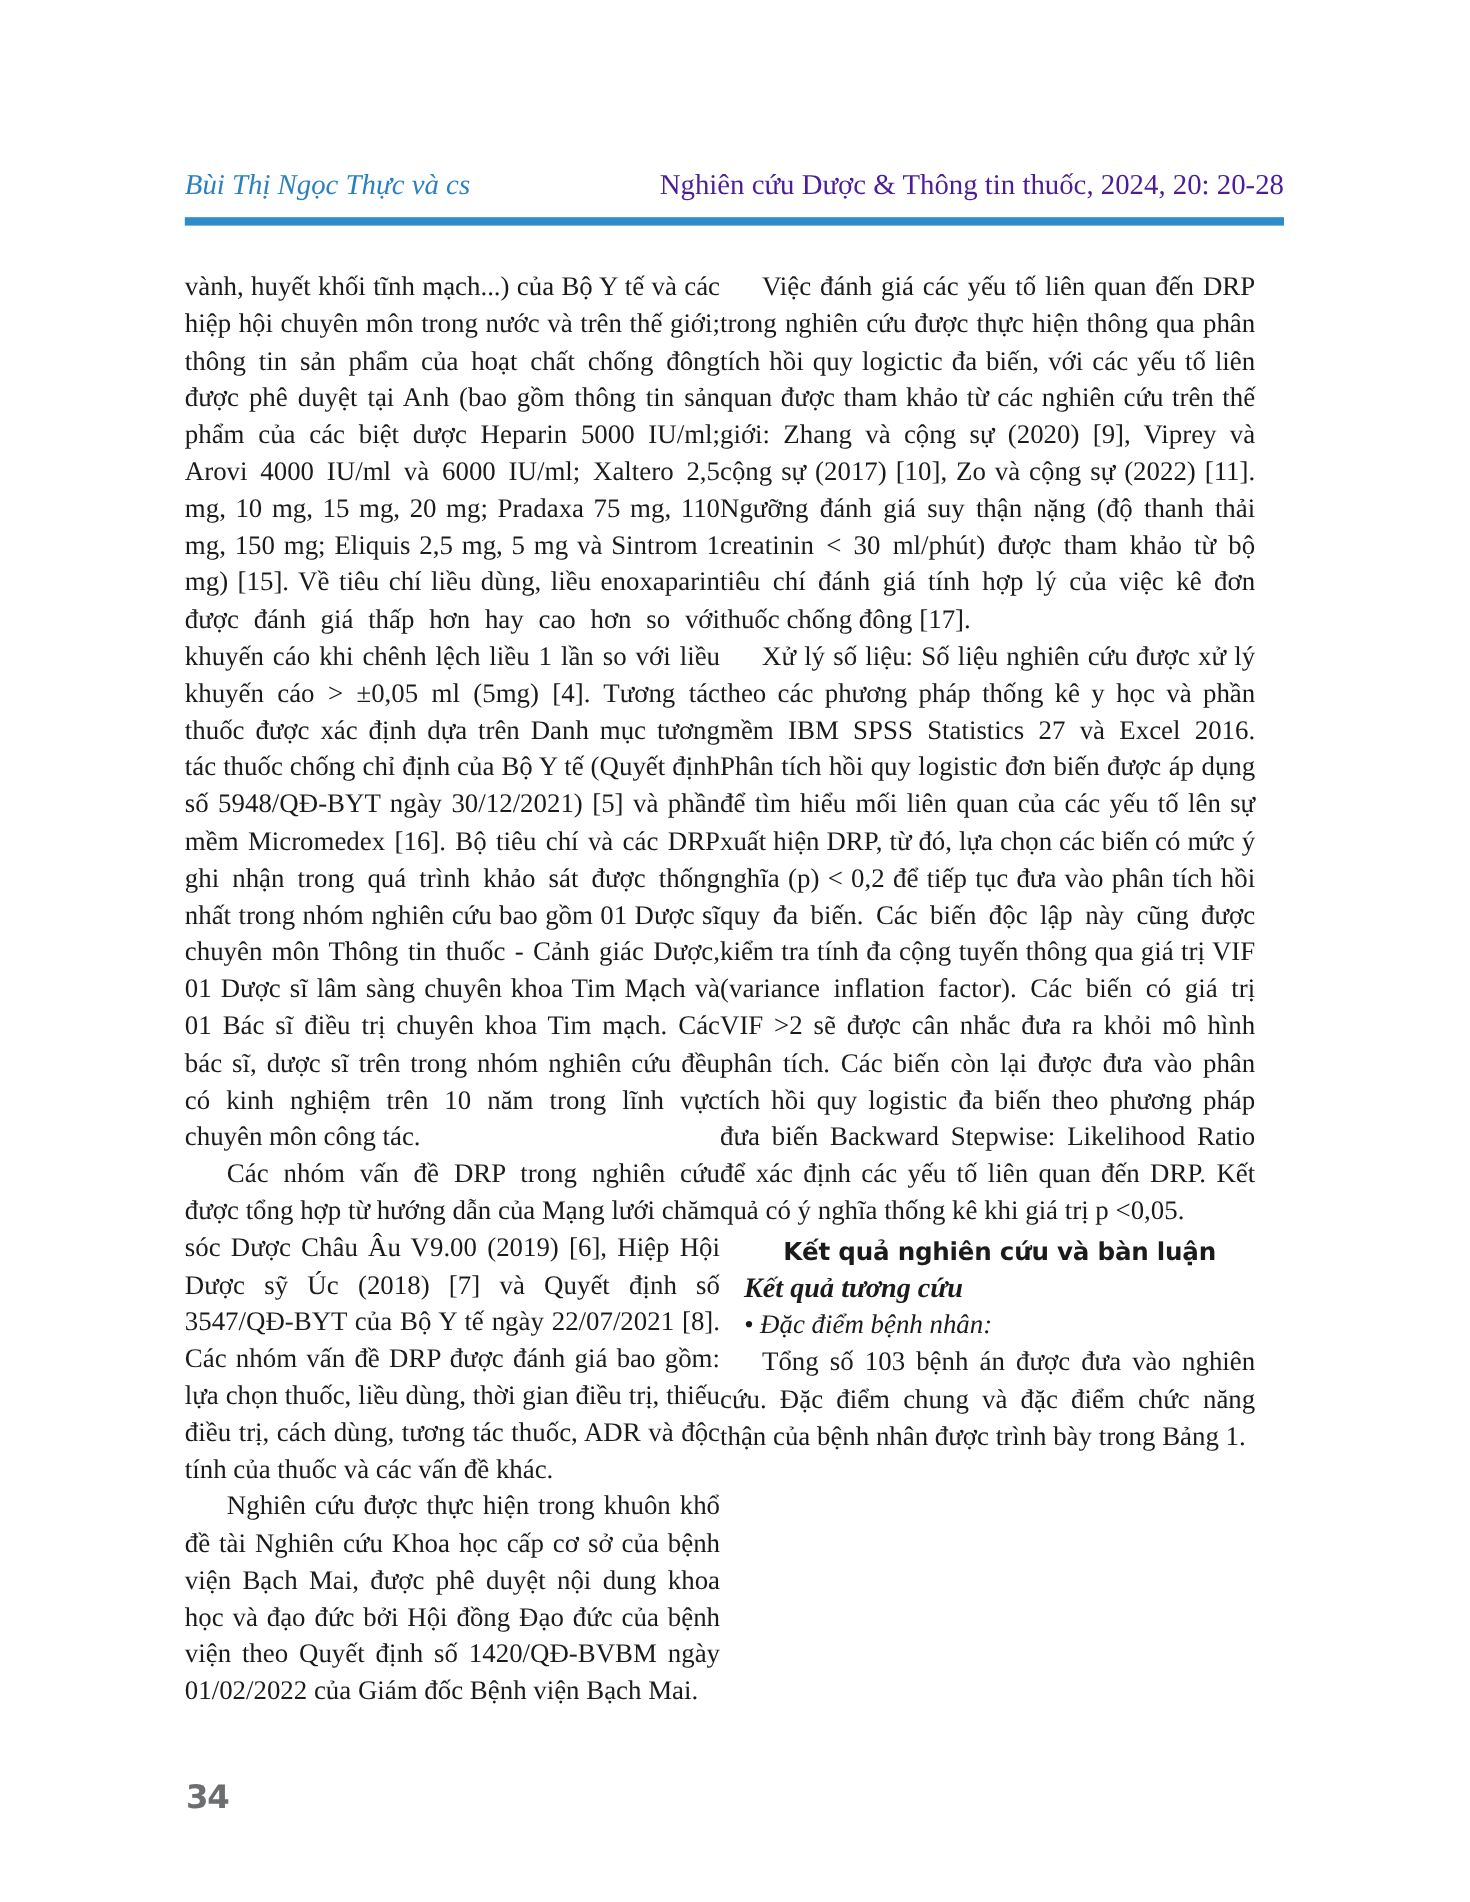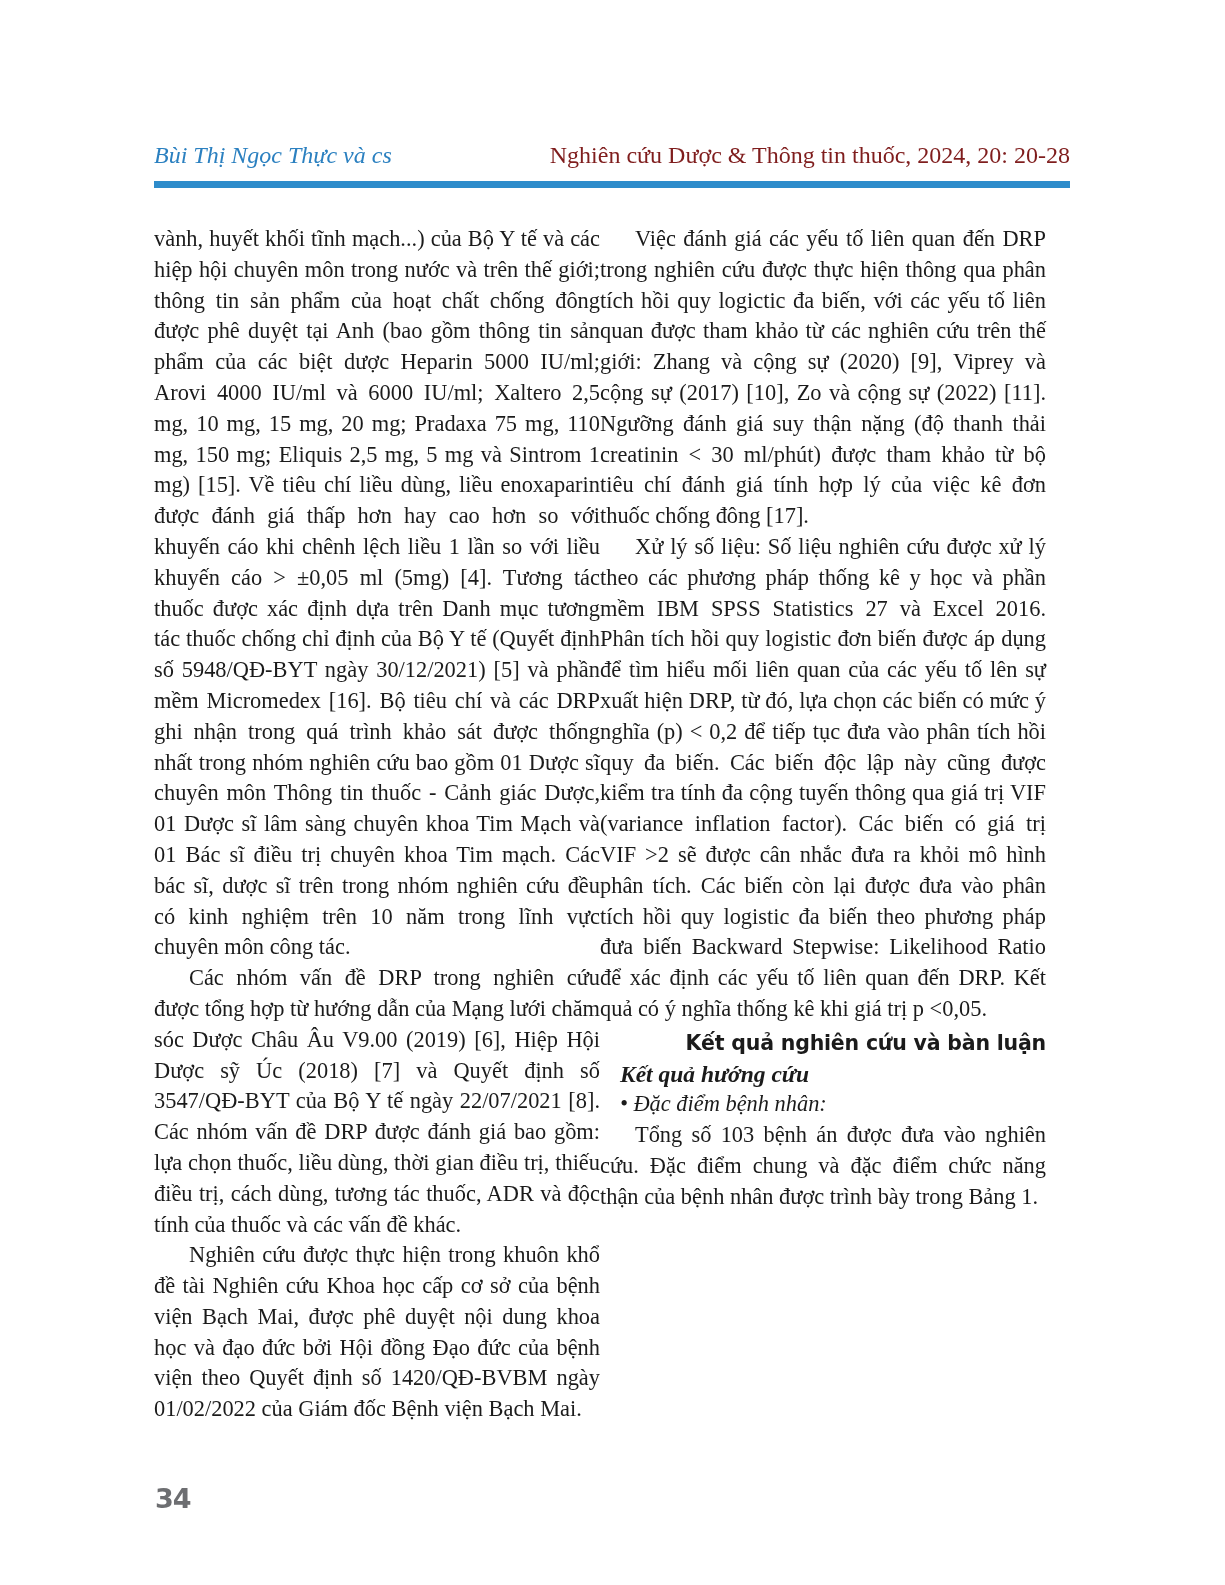--- a/index.html
+++ b/index.html
@@ -25,21 +25,21 @@
     align-items: baseline;
   }
   .header-author {
     font-style: italic;
     font-size: 24px;
     color: #2b80c0;
     white-space: nowrap;
   }
   .header-journal {
     font-size: 24px;
-    color: #7f1d1d;
+    color: #4c1d95;
     white-space: nowrap;
   }
   .header-rule {
     position: absolute;
     left: 154px;
     top: 141px;
     width: 916px;
     height: 7px;
     background: #2e8ccb;
   }
@@ -60,21 +60,21 @@
   .col p { margin: 0; text-indent: 35px; }
   .col p.no-indent { text-indent: 0; }
 
   .section-heading {
     font-family: "DejaVu Sans", sans-serif;
     font-weight: bold;
     font-size: 20.5px;
     line-height: 30.8px;
     margin: 3px 0 0 0;
     text-indent: 20px;
-    text-align: right;
+    text-align: center;
     letter-spacing: -0.2px;
   }
   .subsection-heading {
     font-weight: bold;
     font-style: italic;
     font-size: 23.5px;
     line-height: 30.8px;
     margin: 0;
     text-indent: 20px;
     text-align: left;
@@ -114,21 +114,21 @@
     <div class="col">
       <p class="no-indent">vành, huyết khối tĩnh mạch...) của Bộ Y tế và các hiệp hội chuyên môn trong nước và trên thế giới; thông tin sản phẩm của hoạt chất chống đông được phê duyệt tại Anh (bao gồm thông tin sản phẩm của các biệt dược Heparin 5000 IU/ml; Arovi 4000 IU/ml và 6000 IU/ml; Xaltero 2,5 mg, 10 mg, 15 mg, 20 mg; Pradaxa 75 mg, 110 mg, 150 mg; Eliquis 2,5 mg, 5 mg và Sintrom 1 mg) [15]. Về tiêu chí liều dùng, liều enoxaparin được đánh giá thấp hơn hay cao hơn so với khuyến cáo khi chênh lệch liều 1 lần so với liều khuyến cáo &gt; ±0,05 ml (5mg) [4]. Tương tác thuốc được xác định dựa trên Danh mục tương tác thuốc chống chỉ định của Bộ Y tế (Quyết định số 5948/QĐ-BYT ngày 30/12/2021) [5] và phần mềm Micromedex [16]. Bộ tiêu chí và các DRP ghi nhận trong quá trình khảo sát được thống nhất trong nhóm nghiên cứu bao gồm 01 Dược sĩ chuyên môn Thông tin thuốc - Cảnh giác Dược, 01 Dược sĩ lâm sàng chuyên khoa Tim Mạch và 01 Bác sĩ điều trị chuyên khoa Tim mạch. Các bác sĩ, dược sĩ trên trong nhóm nghiên cứu đều có kinh nghiệm trên 10 năm trong lĩnh vực chuyên môn công tác.</p>
       <p>Các nhóm vấn đề DRP trong nghiên cứu được tổng hợp từ hướng dẫn của Mạng lưới chăm sóc Dược Châu Âu V9.00 (2019) [6], Hiệp Hội Dược sỹ Úc (2018) [7] và Quyết định số 3547/QĐ-BYT của Bộ Y tế ngày 22/07/2021 [8]. Các nhóm vấn đề DRP được đánh giá bao gồm: lựa chọn thuốc, liều dùng, thời gian điều trị, thiếu điều trị, cách dùng, tương tác thuốc, ADR và độc tính của thuốc và các vấn đề khác.</p>
       <p>Nghiên cứu được thực hiện trong khuôn khổ đề tài Nghiên cứu Khoa học cấp cơ sở của bệnh viện Bạch Mai, được phê duyệt nội dung khoa học và đạo đức bởi Hội đồng Đạo đức của bệnh viện theo Quyết định số 1420/QĐ-BVBM ngày 01/02/2022 của Giám đốc Bệnh viện Bạch Mai.</p>
     </div>
 
     <div class="col">
       <p>Việc đánh giá các yếu tố liên quan đến DRP trong nghiên cứu được thực hiện thông qua phân tích hồi quy logictic đa biến, với các yếu tố liên quan được tham khảo từ các nghiên cứu trên thế giới: Zhang và cộng sự (2020) [9], Viprey và cộng sự (2017) [10], Zo và cộng sự (2022) [11]. Ngưỡng đánh giá suy thận nặng (độ thanh thải creatinin &lt; 30 ml/phút) được tham khảo từ bộ tiêu chí đánh giá tính hợp lý của việc kê đơn thuốc chống đông [17].</p>
       <p>Xử lý số liệu: Số liệu nghiên cứu được xử lý theo các phương pháp thống kê y học và phần mềm IBM SPSS Statistics 27 và Excel 2016. Phân tích hồi quy logistic đơn biến được áp dụng để tìm hiểu mối liên quan của các yếu tố lên sự xuất hiện DRP, từ đó, lựa chọn các biến có mức ý nghĩa (p) &lt; 0,2 để tiếp tục đưa vào phân tích hồi quy đa biến. Các biến độc lập này cũng được kiểm tra tính đa cộng tuyến thông qua giá trị VIF (variance inflation factor). Các biến có giá trị VIF &gt;2 sẽ được cân nhắc đưa ra khỏi mô hình phân tích. Các biến còn lại được đưa vào phân tích hồi quy logistic đa biến theo phương pháp đưa biến Backward Stepwise: Likelihood Ratio để xác định các yếu tố liên quan đến DRP. Kết quả có ý nghĩa thống kê khi giá trị p &lt;0,05.</p>
       <h2 class="section-heading">Kết quả nghiên cứu và bàn luận</h2>
-      <h3 class="subsection-heading">Kết quả hướng cứu</h3>
+      <h3 class="subsection-heading">Kết quả tương cứu</h3>
       <p class="bullet-line">• Đặc điểm bệnh nhân:</p>
       <p>Tổng số 103 bệnh án được đưa vào nghiên cứu. Đặc điểm chung và đặc điểm chức năng thận của bệnh nhân được trình bày trong Bảng 1.</p>
     </div>
 
   </div>
 
   <div class="page-number">34</div>
 
 </div>
 

